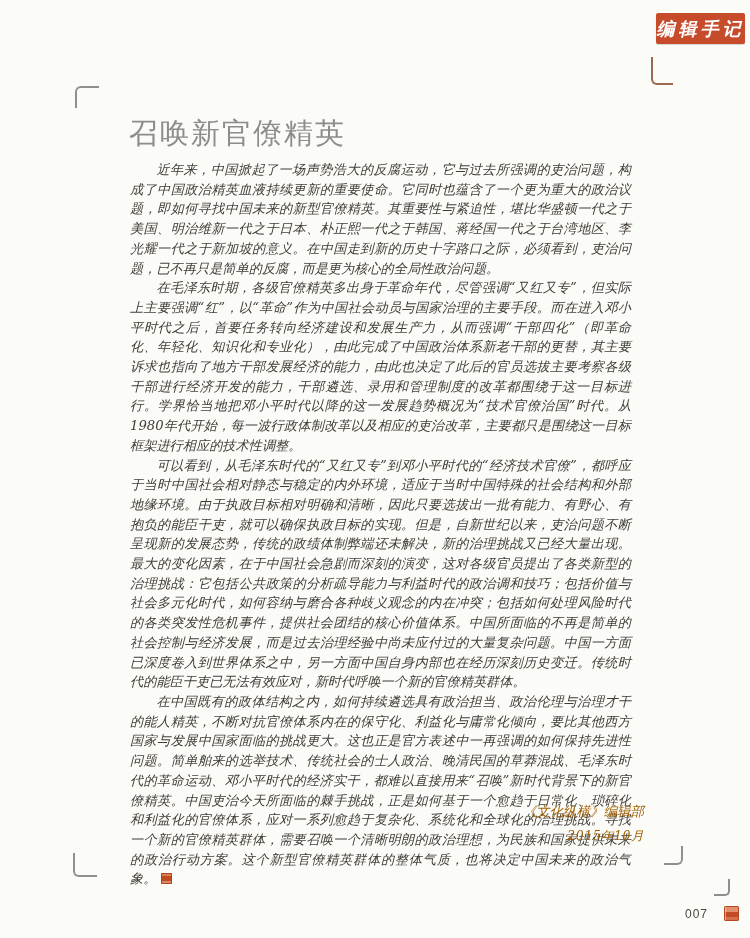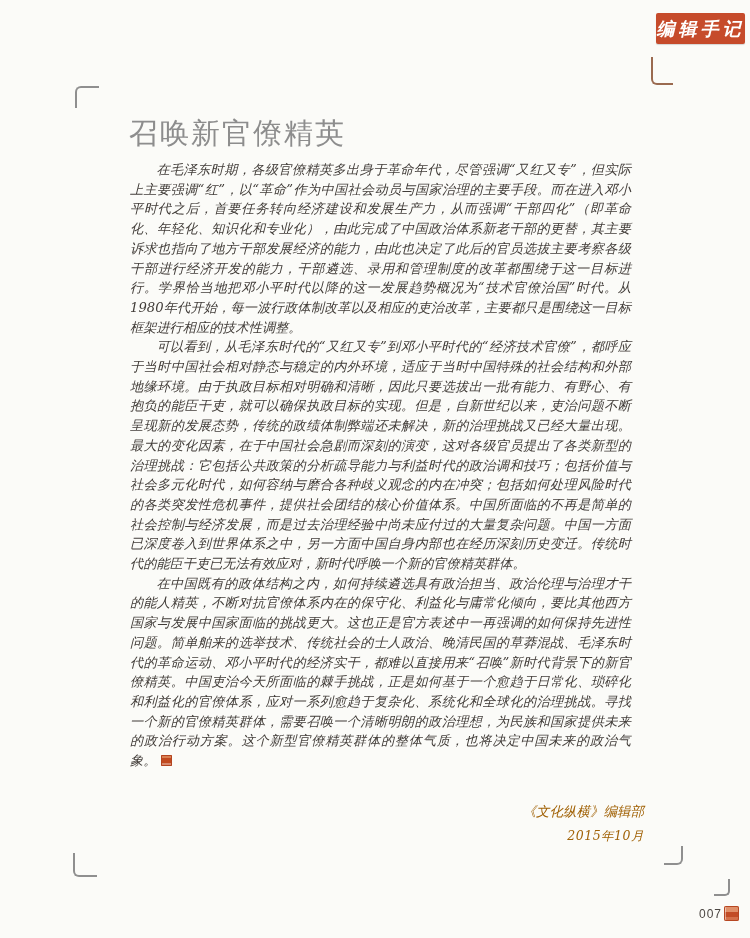--- a/index.html
+++ b/index.html
@@ -43,21 +43,21 @@
            background:linear-gradient(180deg,#d97f52 0 30%,#c1491f 30% 100%);
            box-shadow:inset 0 0 0 1px #b34420, inset 0 -3px 0 rgba(255,255,255,.35);}
 
   
   .colophon{position:absolute;top:801px;right:106px;text-align:right;
             font-style:italic;color:#a16207;}
   .colophon .sig{font-size:13.5px;line-height:20px;}
   .colophon .date{font-size:12.5px;line-height:20px;margin-top:5px;letter-spacing:.5px;}
 
   
-  .footer{position:absolute;right:11px;bottom:17px;display:flex;align-items:center;gap:2px;}
+  .footer{position:absolute;right:11px;bottom:17px;display:flex;align-items:center;gap:16px;}
   .pagenum{font-family:"Liberation Sans","DejaVu Sans",sans-serif;
            font-size:12px;color:#4c4743;letter-spacing:1px;}
   .logo{display:inline-block;width:15px;height:15px;border-radius:2px;
         background:linear-gradient(180deg,#e0906a 0 38%,#c24c26 38% 72%,#d4704a 72% 100%);
         box-shadow:inset 0 0 0 1px #b64722, inset 2px 0 0 rgba(255,255,255,.45);}
 </style>
 </head>
 <body>
 
 <div class="page">
@@ -66,20 +66,21 @@
 
   <div class="corner c-tl"></div>
   <div class="corner c-badge"></div>
   <div class="corner c-bl"></div>
   <div class="corner c-br1"></div>
   <div class="corner c-br2"></div>
 
   <h1 class="title">召唤新官僚精英</h1>
 
   <div class="body-text">
+    <p><span>近年来，中国掀起了一场声势浩大的反腐运动，它与过去所强调的吏治问题，构成了中国政治精英血液持续更新的重要使命。它同时也蕴含了一个更为重大的政治议题，即如何寻找中国未来的新型官僚精英。其重要性与紧迫性，堪比华盛顿一代之于美国、明治维新一代之于日本、朴正熙一代之于韩国、蒋经国一代之于台湾地区、李光耀一代之于新加坡的意义。在中国走到新的历史十字路口之际，必须看到，吏治问题，已不再只是简单的反腐，而是更为核心的全局性政治问题。</span></p>
     <p><span>在毛泽东时期，各级官僚精英多出身于革命年代，尽管强调“又红又专”，但实际上主要强调“红”，以“革命”作为中国社会动员与国家治理的主要手段。而在进入邓小平时代之后，首要任务转向经济建设和发展生产力，从而强调“干部四化”（即革命化、年轻化、知识化和专业化），由此完成了中国政治体系新老干部的更替，其主要诉求也指向了地方干部发展经济的能力，由此也决定了此后的官员选拔主要考察各级干部进行经济开发的能力，干部遴选、录用和管理制度的改革都围绕于这一目标进行。学界恰当地把邓小平时代以降的这一发展趋势概况为“技术官僚治国”时代。从1980年代开始，每一波行政体制改革以及相应的吏治改革，主要都只是围绕这一目标框架进行相应的技术性调整。</span></p>
     <p><span>可以看到，从毛泽东时代的“又红又专”到邓小平时代的“经济技术官僚”，都呼应于当时中国社会相对静态与稳定的内外环境，适应于当时中国特殊的社会结构和外部地缘环境。由于执政目标相对明确和清晰，因此只要选拔出一批有能力、有野心、有抱负的能臣干吏，就可以确保执政目标的实现。但是，自新世纪以来，吏治问题不断呈现新的发展态势，传统的政绩体制弊端还未解决，新的治理挑战又已经大量出现。最大的变化因素，在于中国社会急剧而深刻的演变，这对各级官员提出了各类新型的治理挑战：它包括公共政策的分析疏导能力与利益时代的政治调和技巧；包括价值与社会多元化时代，如何容纳与磨合各种歧义观念的内在冲突；包括如何处理风险时代的各类突发性危机事件，提供社会团结的核心价值体系。中国所面临的不再是简单的社会控制与经济发展，而是过去治理经验中尚未应付过的大量复杂问题。中国一方面已深度卷入到世界体系之中，另一方面中国自身内部也在经历深刻历史变迁。传统时代的能臣干吏已无法有效应对，新时代呼唤一个新的官僚精英群体。</span></p>
     <p><span>在中国既有的政体结构之内，如何持续遴选具有政治担当、政治伦理与治理才干的能人精英，不断对抗官僚体系内在的保守化、利益化与庸常化倾向，要比其他西方国家与发展中国家面临的挑战更大。这也正是官方表述中一再强调的如何保持先进性问题。简单舶来的选举技术、传统社会的士人政治、晚清民国的草莽混战、毛泽东时代的革命运动、邓小平时代的经济实干，都难以直接用来“召唤”新时代背景下的新官僚精英。中国吏治今天所面临的棘手挑战，正是如何基于一个愈趋于日常化、琐碎化和利益化的官僚体系，应对一系列愈趋于复杂化、系统化和全球化的治理挑战。寻找一个新的官僚精英群体，需要召唤一个清晰明朗的政治理想，为民族和国家提供未来的政治行动方案。这个新型官僚精英群体的整体气质，也将决定中国未来的政治气象。</span><span class="endmark"></span></p>
   </div>
 
   <div class="colophon">
     <div class="sig">《文化纵横》编辑部</div>
     <div class="date">2015年10月</div>
   </div>
 

